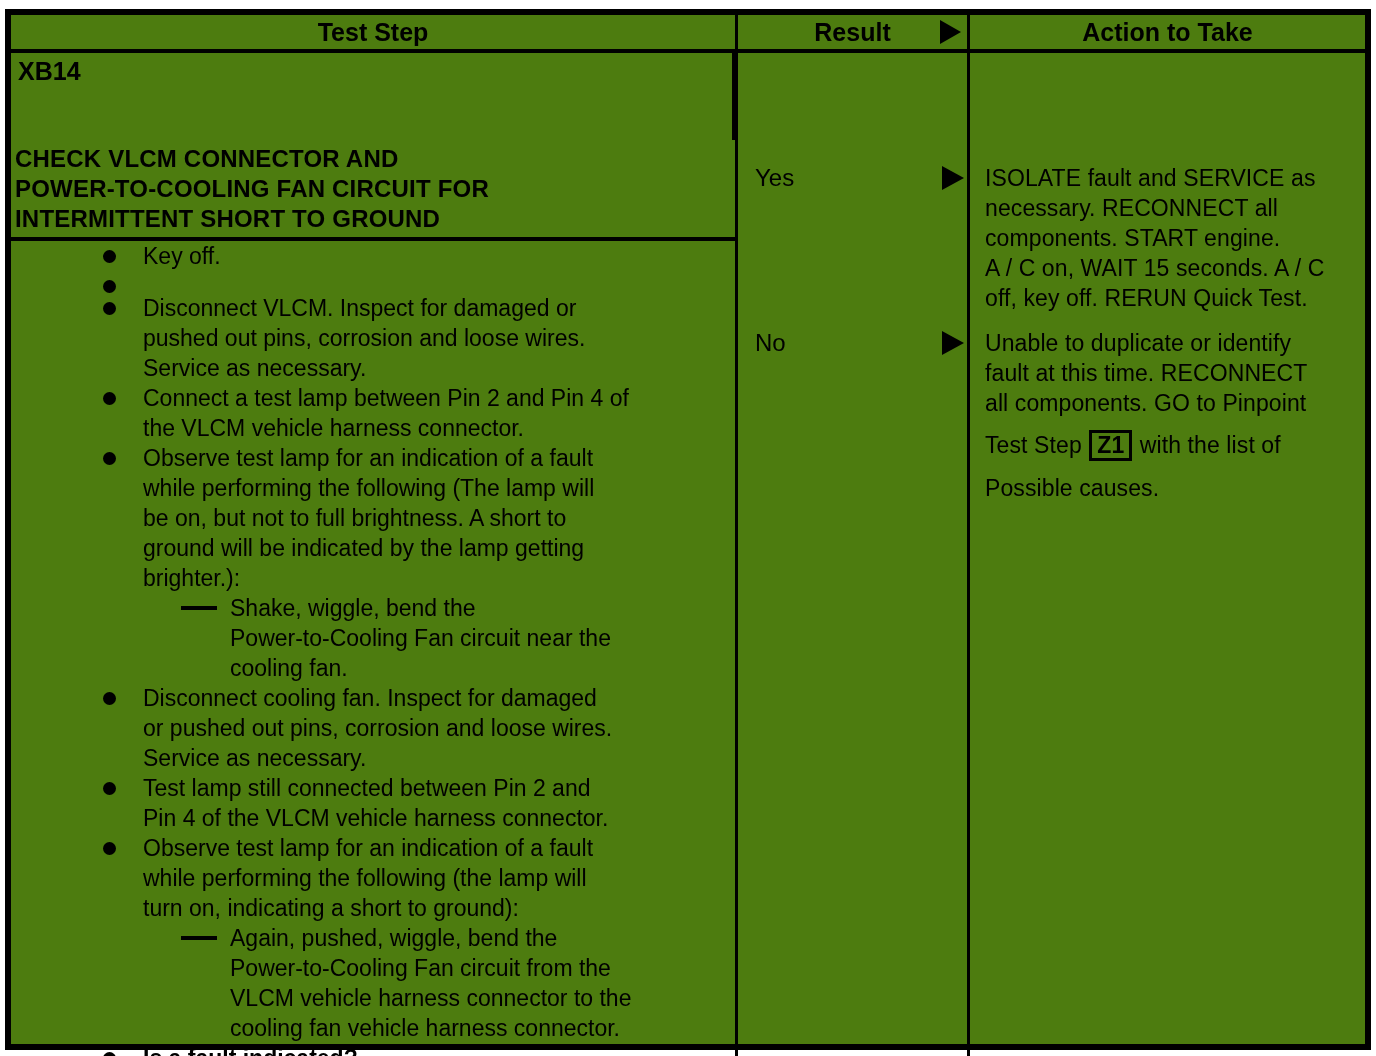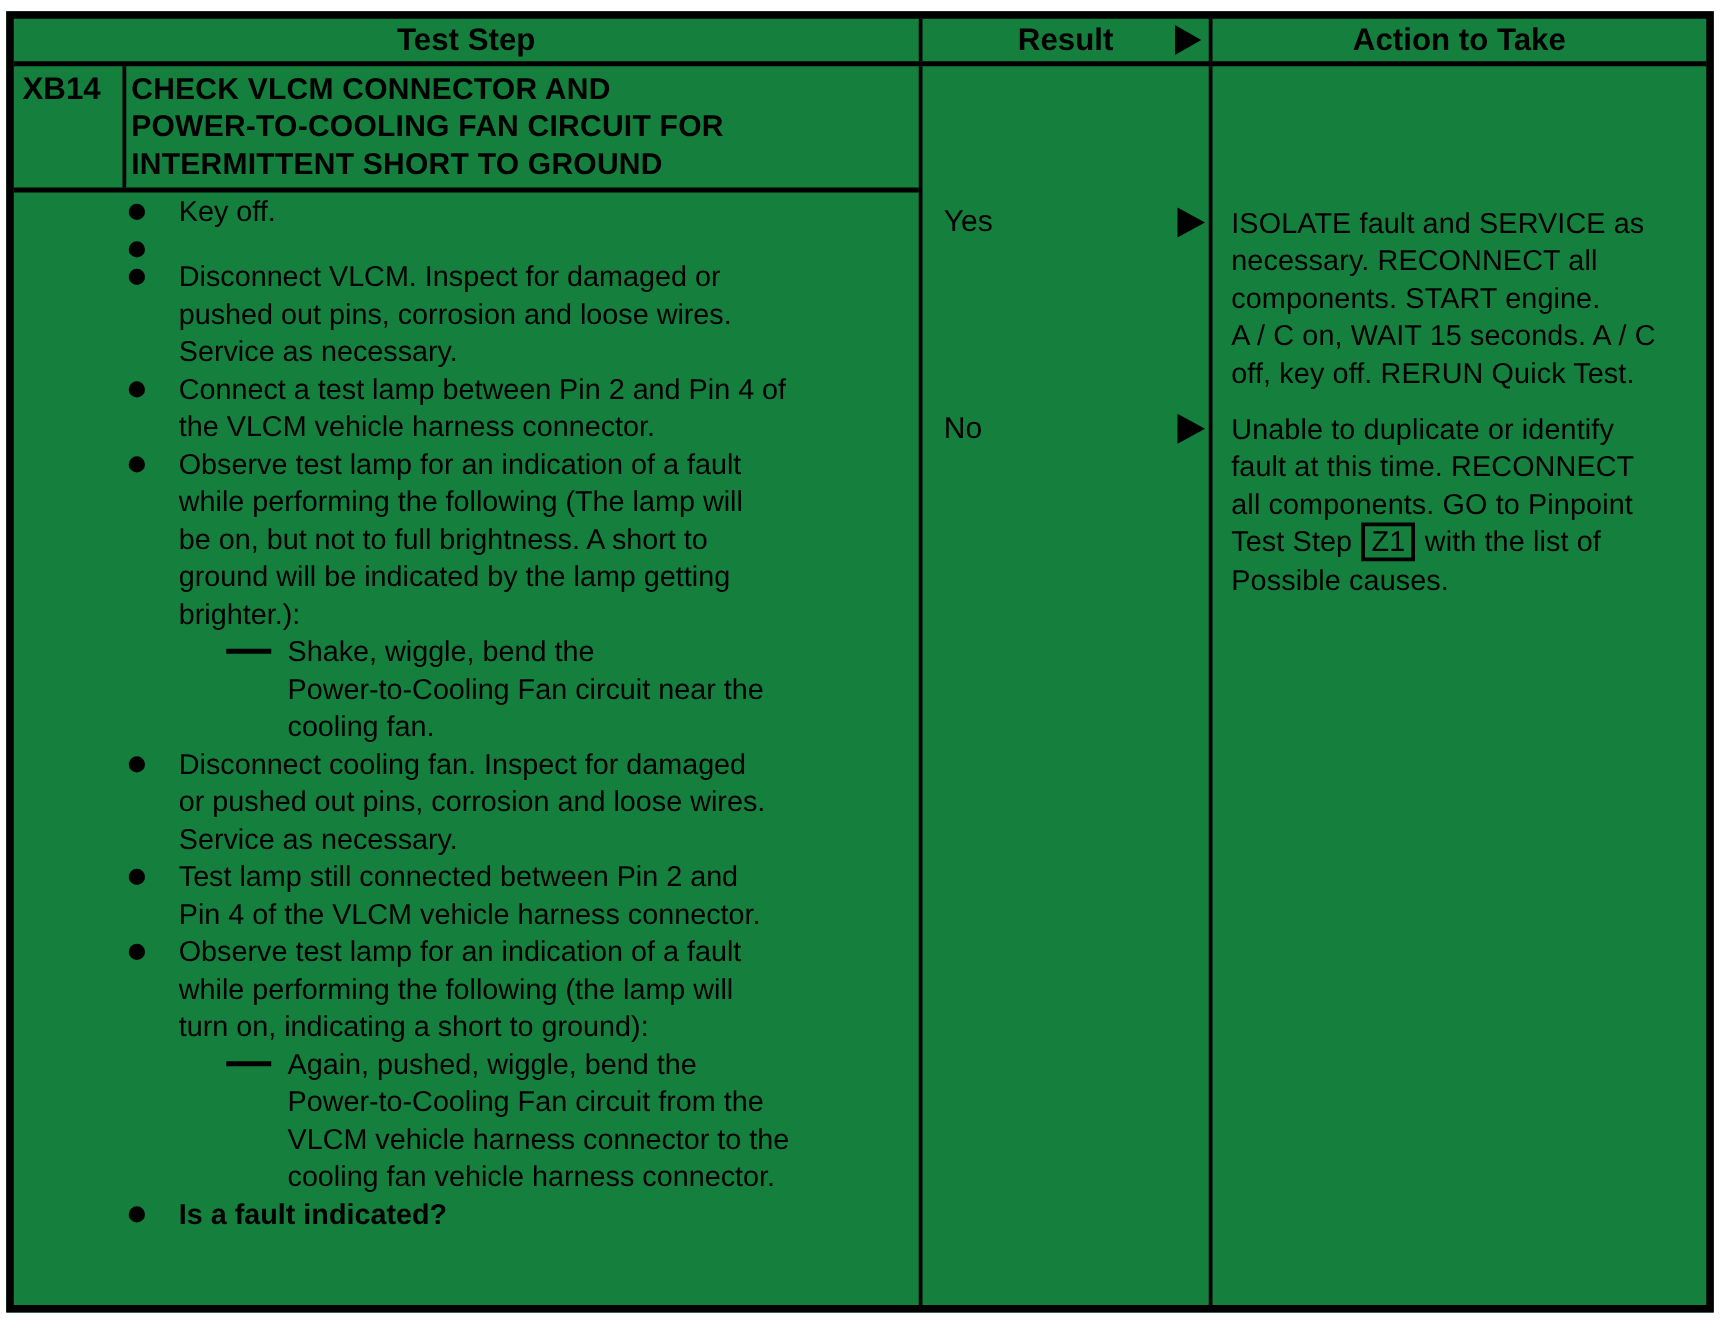--- a/index.html
+++ b/index.html
@@ -18,21 +18,21 @@
   }
   .ptable {
     position: absolute;
     left: 5px;
     top: 9px;
     width: 1354px;
     height: 1029px;
     border: 6px solid #000000;
     display: flex;
     flex-direction: column;
-    background: #15803d;
+    background: #4d7c0f;
   }
   
   .hrow {
     display: flex;
     flex: 0 0 34px;
     border-bottom: 4px solid #000000;
   }
   .hcell {
     display: flex;
     align-items: center;
@@ -47,20 +47,21 @@
   
   .brow {
     display: flex;
     flex: 1;
   }
   .bcol { position: relative; }
   
   .step-head {
     display: flex;
     border-bottom: 4px solid #000000;
+    flex-direction: column;
   }
   .step-id {
     flex: 0 0 80px;
     border-right: 3px solid #000000;
     font-weight: 700;
     font-size: 25px;
     padding: 4px 0 3px 7px;
     letter-spacing: 0px;
   }
   .step-title {
@@ -141,24 +142,24 @@
     left: 15px;
     right: 5px;
     font-size: 23px;
     line-height: 30px;
     white-space: pre-line;
     letter-spacing: 0.1px;
   }
   .zbox {
     display: inline-block;
     border: 3px solid #000000;
-    font-weight: 400;
+    font-weight: 700;
     padding: 0 5px;
     line-height: 25px;
-    margin: 0 1px;
+    margin: 12px 1px;
   }
 </style>
 </head>
 <body>
 
 <div class="page">
   <div class="ptable">
 
     <div class="hrow">
       <div class="hcell c1">

